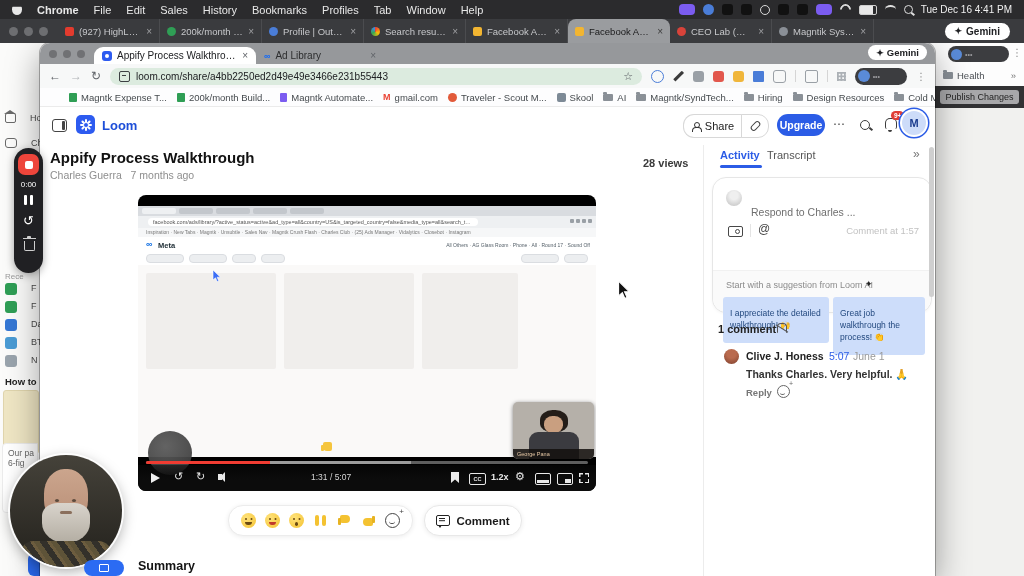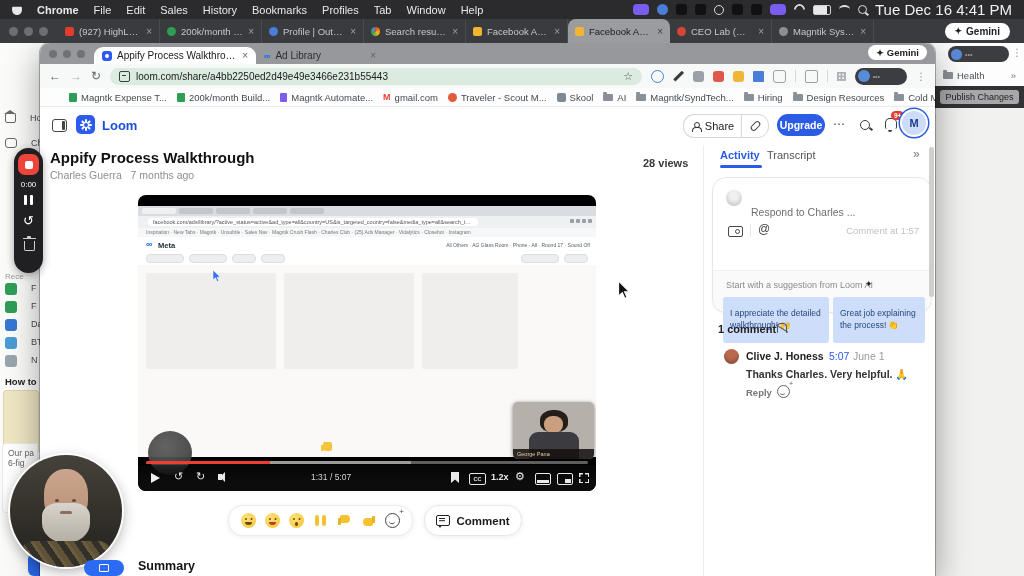--- a/index.html
+++ b/index.html
@@ -17,21 +17,21 @@
   .sicon{width:11px;height:11px;border-radius:3px;background:#d9d9d9;}
   .sicon.purple{background:#7b5cf0;width:16px;border-radius:4px;}
   .sicon.bluedot{background:#4a7dd8;border-radius:50%;}
   .sicon.dark{background:#111;}
   .sicon.ring{background:transparent;border:1.5px solid #d9d9d9;border-radius:50%;width:8px;height:8px;}
   .sicon.moon{background:transparent;border:2px solid #d9d9d9;border-radius:50%;width:7px;height:7px;border-left-color:transparent;border-bottom-color:transparent;transform:rotate(-45deg);}
   .sicon.batt{width:16px;height:8px;border:1px solid #cfcfcf;border-radius:2px;background:linear-gradient(90deg,#e8e8e8 0 80%,transparent 80%);}
   .sicon.wifi{width:11px;height:7px;background:transparent;border-top:2px solid #e0e0e0;border-radius:50% 50% 0 0;}
   .sicon.mag{width:7px;height:7px;border:1.5px solid #e0e0e0;border-radius:50%;background:transparent;position:relative;}
   .sicon.mag::after{content:"";position:absolute;width:4px;height:1.5px;background:#e0e0e0;right:-3px;bottom:-1px;transform:rotate(40deg);}
-  #clock{font-size:15px;color:#f0f0f0;}
+  #clock{font-size:10px;color:#f0f0f0;}
 
   
   #outerstrip{position:absolute;left:0;top:19px;right:0;height:24px;background:#3a3b3e;display:flex;align-items:center;z-index:40;}
   #outerstrip .lights{display:flex;gap:6px;margin:0 10px 0 9px;}
   .dotl{width:9px;height:9px;border-radius:50%;background:#6d6e71;}
   .otab{height:24px;display:flex;align-items:center;gap:5px;padding:0 7px;width:102px;
     font-size:9.5px;color:#c7c8cb;border-right:1px solid #4b4c4f;box-sizing:border-box;}
   .otab .fav{width:9px;height:9px;border-radius:2px;flex:0 0 auto;}
   .otab .t{flex:1;}
   .otab .x{color:#9fa0a3;font-size:10px;}
@@ -639,21 +639,21 @@
       <span class="rav"></span>
       <span class="ph">Respond to Charles ...</span>
       <span class="camic"></span>
       <span class="vsep"></span>
       <span class="at">@</span>
       <span class="cat">Comment at 1:57</span>
       <div class="sugzone">
         <span class="sugl">Start with a suggestion from Loom AI</span>
         <span class="sspark">✦</span>
         <span class="chip" id="chip1">I appreciate the detailed walkthrough! 🙌</span>
-        <span class="chip" id="chip2">Great job explaining the process! 👏</span>
+        <span class="chip" id="chip2">Great job walkthrough the process! 👏</span>
       </div>
     </div>
 
     <span id="ccount">1 comment</span>
     <span id="bellslash"></span>
     <span id="cmt-av"></span>
     <span id="cmt-name">Clive J. Honess</span>
     <span id="cmt-time">5:07</span>
     <span id="cmt-date">June 1</span>
     <span id="cmt-text">Thanks Charles. Very helpful. 🙏</span>

